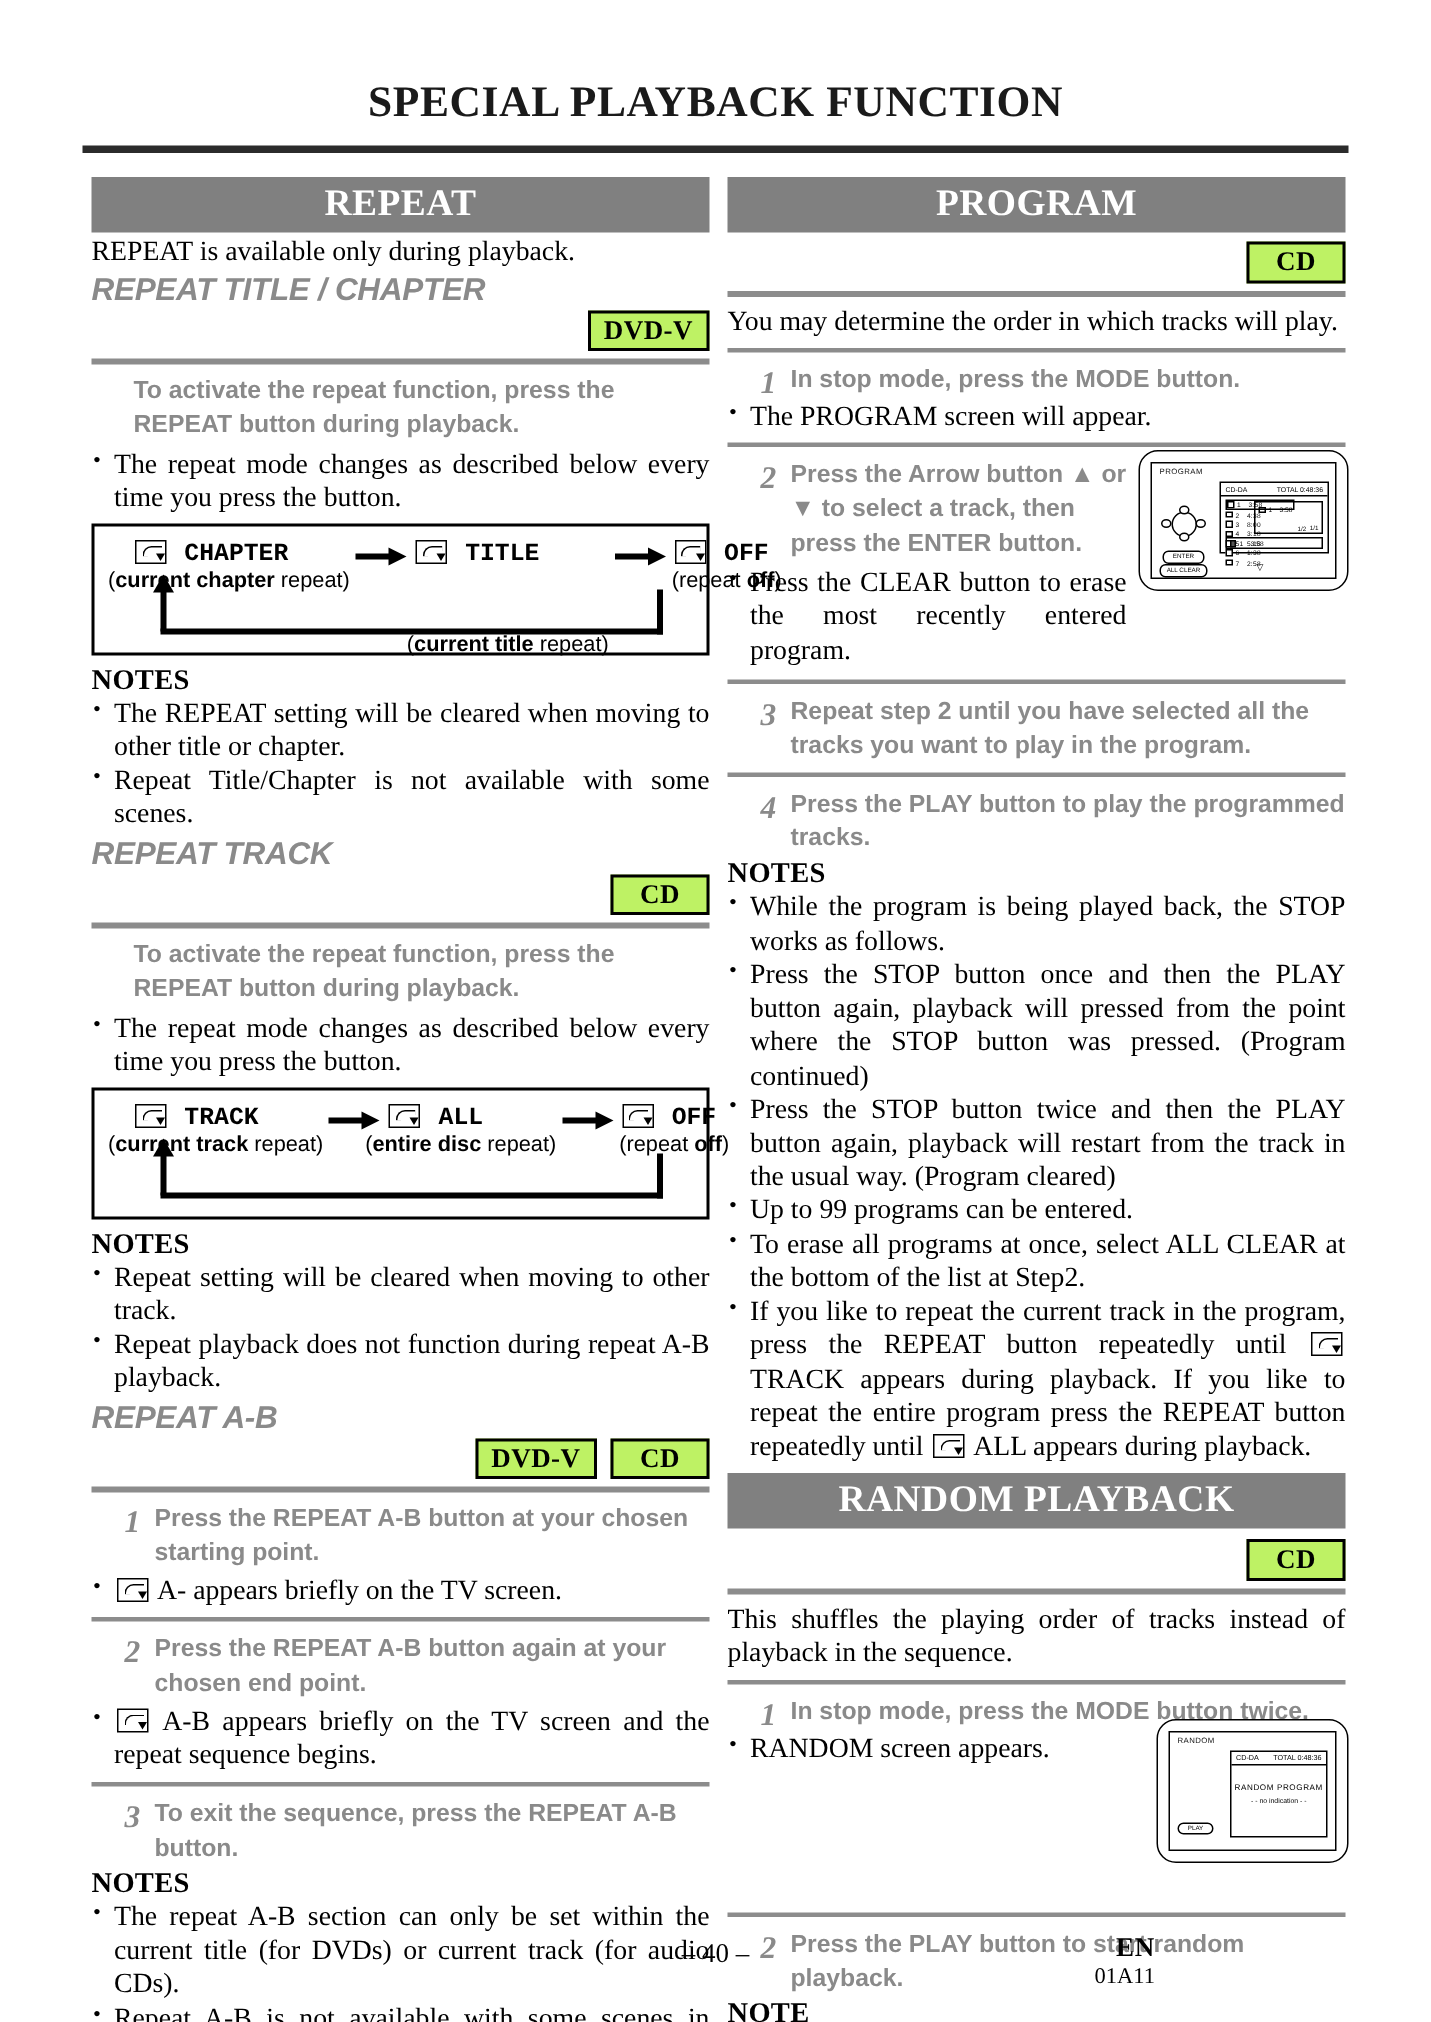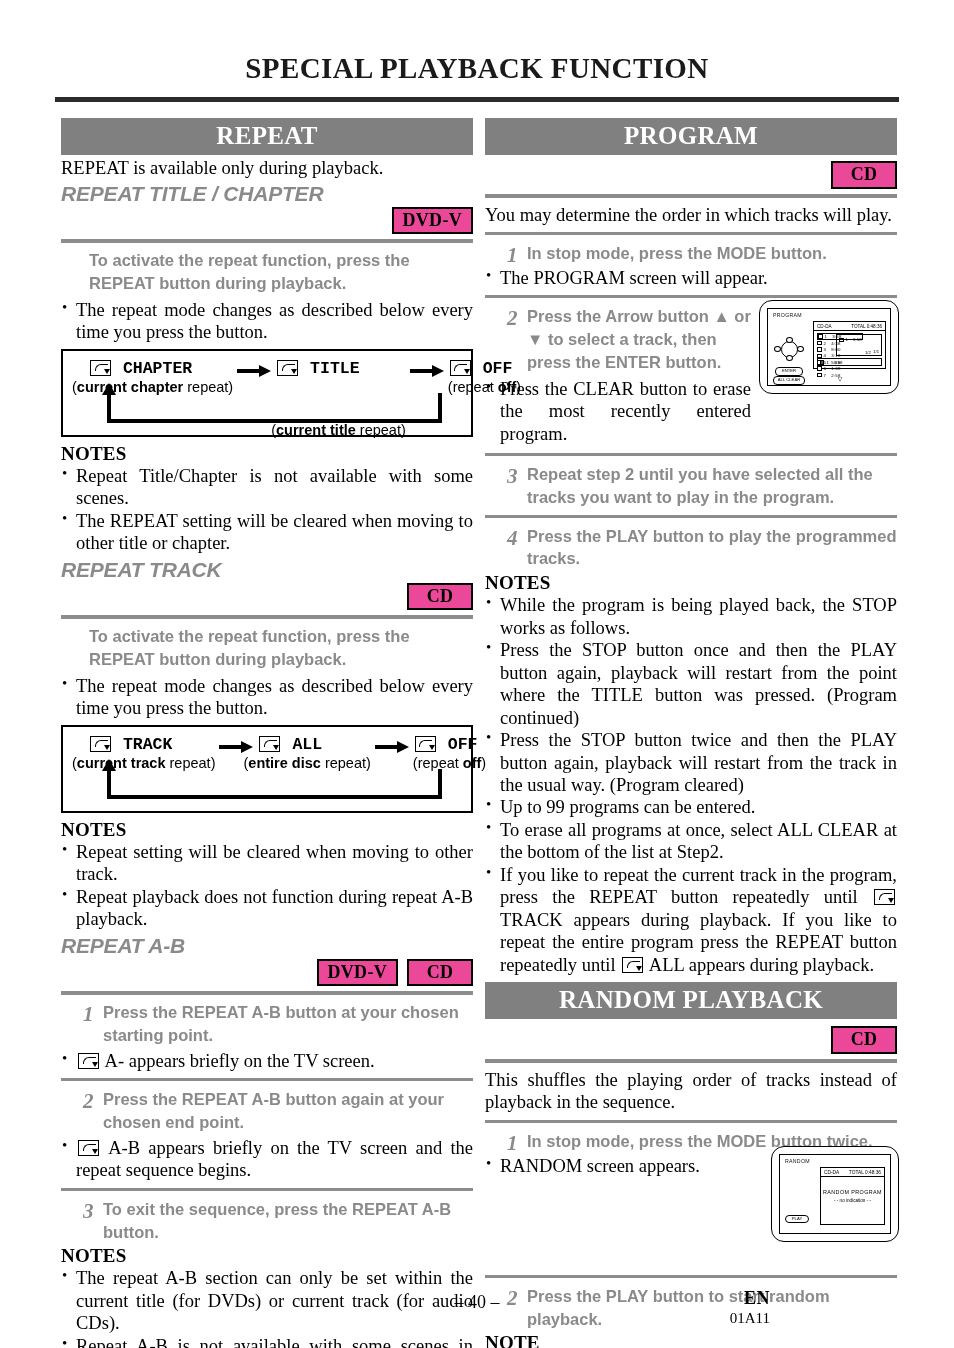--- a/index.html
+++ b/index.html
@@ -47,21 +47,21 @@
     font-family:"Liberation Sans", sans-serif;
     font-style:italic; font-weight:bold;
     font-size:21px; color:#8a8a8a;
     letter-spacing:-0.2px;
     margin-top:2px;
   }
 
   
   .badge-row { display:flex; justify-content:flex-end; gap:9px; margin-top:1px; }
   .badge {
-    border:2px solid #000; background:#ec4899;
+    border:2px solid #000; background:#bef264;
     font-family:"Liberation Serif", serif;
     font-weight:bold; font-size:18px;
     padding:1px 9px 2px 9px; line-height:1.15;
     letter-spacing:0.3px;
   }
   .badge.wide { min-width:66px; text-align:center; }
 
   
   .rule-thick { height:4px; background:#8c8c8c; margin:5px 0 6px 0; }
   .rule-thin  { height:3px; background:#8c8c8c; margin:6px 0 7px 0; }
@@ -277,22 +277,22 @@
         </div>
       </div>
       <div class="loop-h"></div>
       <div class="loop-v-right"></div>
       <div class="loop-v-left"></div>
       <div class="loop-head"></div>
     </div>
 
     <div class="notes-hd">NOTES</div>
     <ul class="bl">
+      <li>The REPEAT setting will be cleared when moving to other title or chapter.</li>
       <li>Repeat Title/Chapter is not available with some scenes.</li>
-      <li>The REPEAT setting will be cleared when moving to other title or chapter.</li>
     </ul>
 
     <div class="subhead" style="margin-top:3px;">REPEAT TRACK</div>
     <div class="badge-row">
       <span class="badge wide">CD</span>
     </div>
     <div class="rule-thick"></div>
 
     <div class="instr" style="padding-left:28px;">To activate the repeat function, press the REPEAT button during playback.</div>
 
@@ -482,21 +482,21 @@
     </div>
     <div class="rule-thin"></div>
     <div class="instr">
       <span class="stepnum">4</span>
       <span>Press the PLAY button to play the programmed tracks.</span>
     </div>
 
     <div class="notes-hd" style="margin-top:2px;">NOTES</div>
     <ul class="bl">
       <li>While the program is being played back, the STOP works as follows.</li>
-      <li>Press the STOP button once and then the PLAY button again, playback will restart from the point where the TITLE button was pressed. (Program continued)</li>
+      <li>Press the STOP button once and then the PLAY button again, playback will pressed from the point where the STOP button was pressed. (Program continued)</li>
       <li>Press the STOP button twice and then the PLAY button again, playback will restart from the track in the usual way. (Program cleared)</li>
       <li>Up to 99 programs can be entered.</li>
       <li>To erase all programs at once, select ALL CLEAR at the bottom of the list at Step2.</li>
       <li>
         <span>If you like to repeat the current track in the program, press the REPEAT button repeatedly until</span>
         <span class="rico"></span>
         <span>TRACK appears during playback. If you like to repeat the entire program press the REPEAT button repeatedly until</span>
         <span class="rico"></span>
         <span>ALL appears during playback.</span>
       </li>

